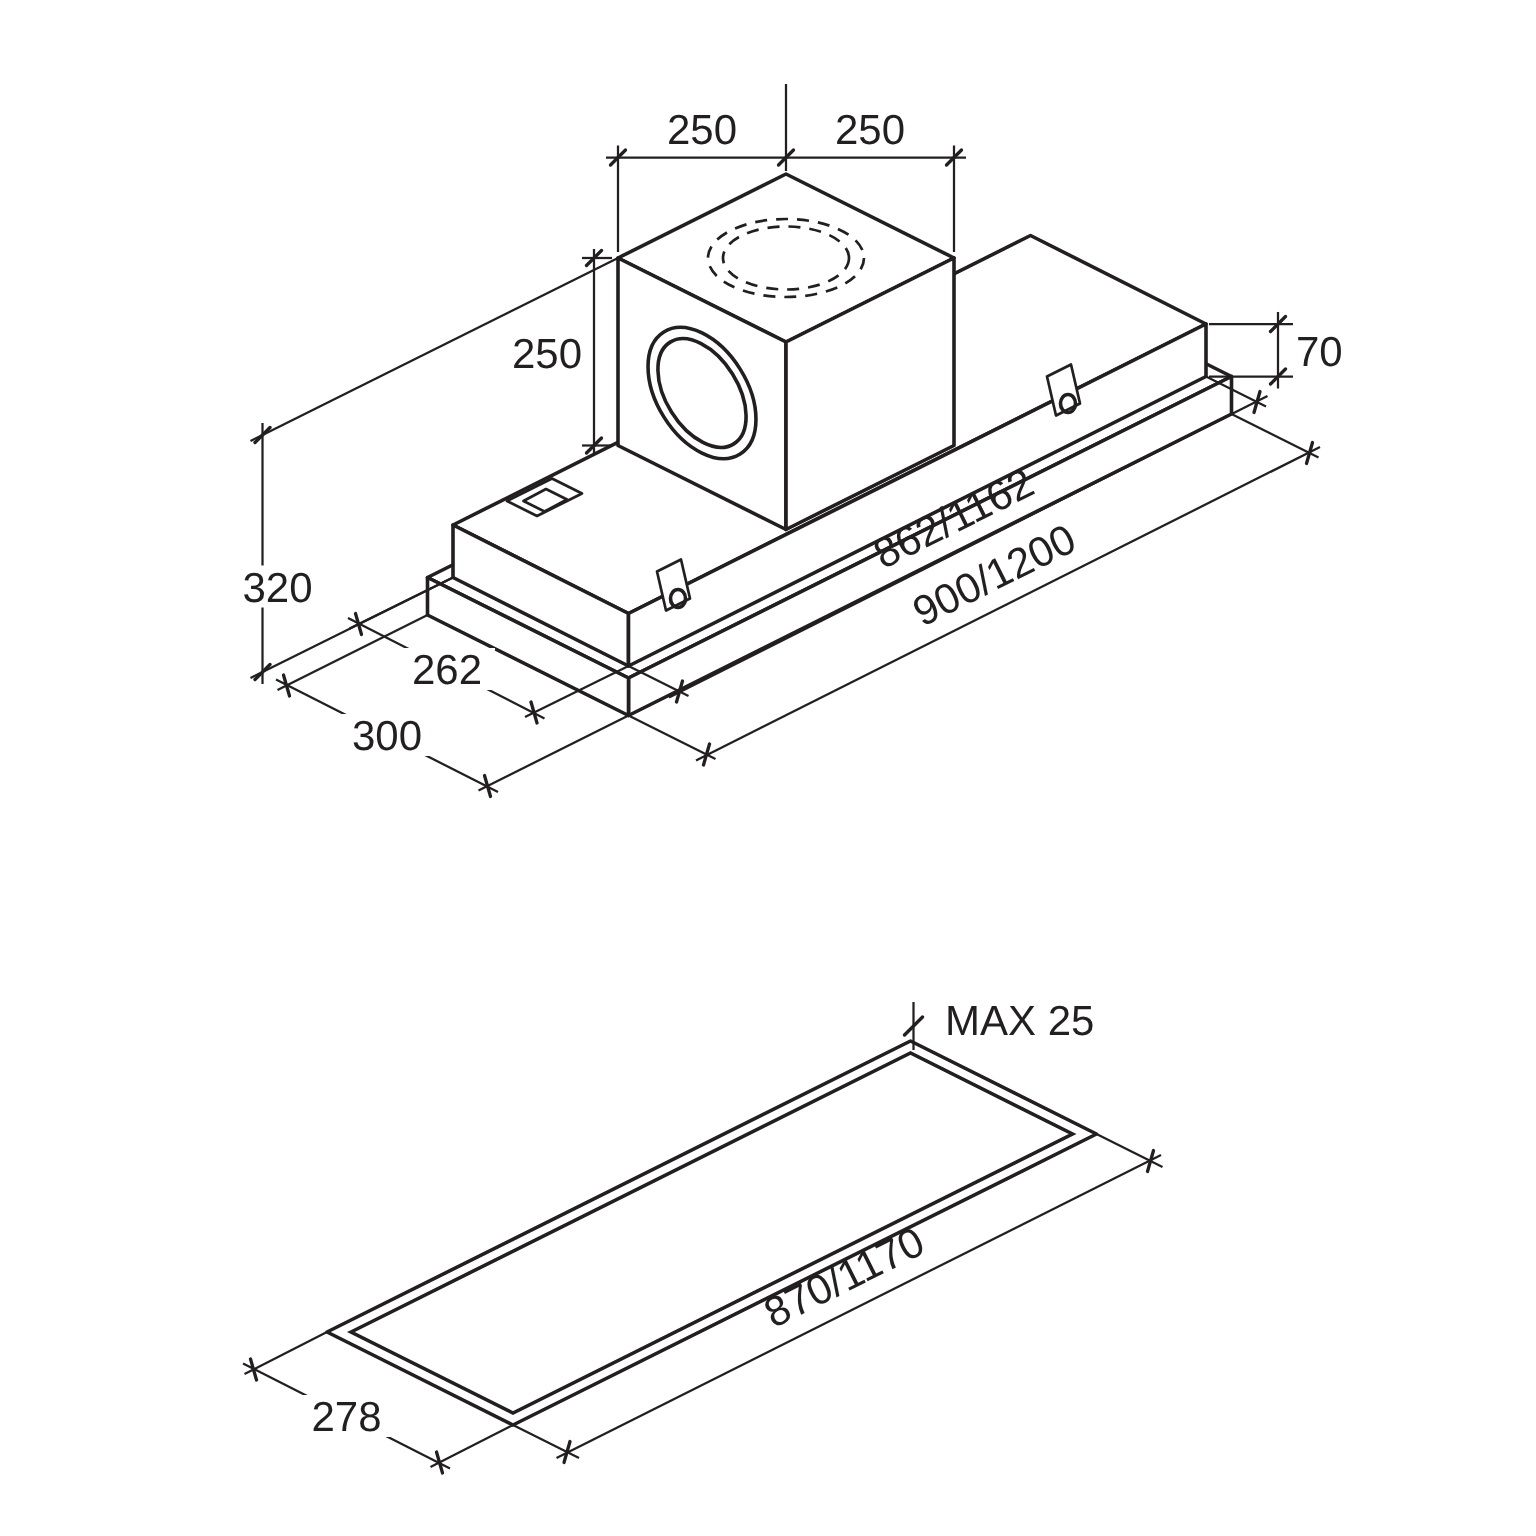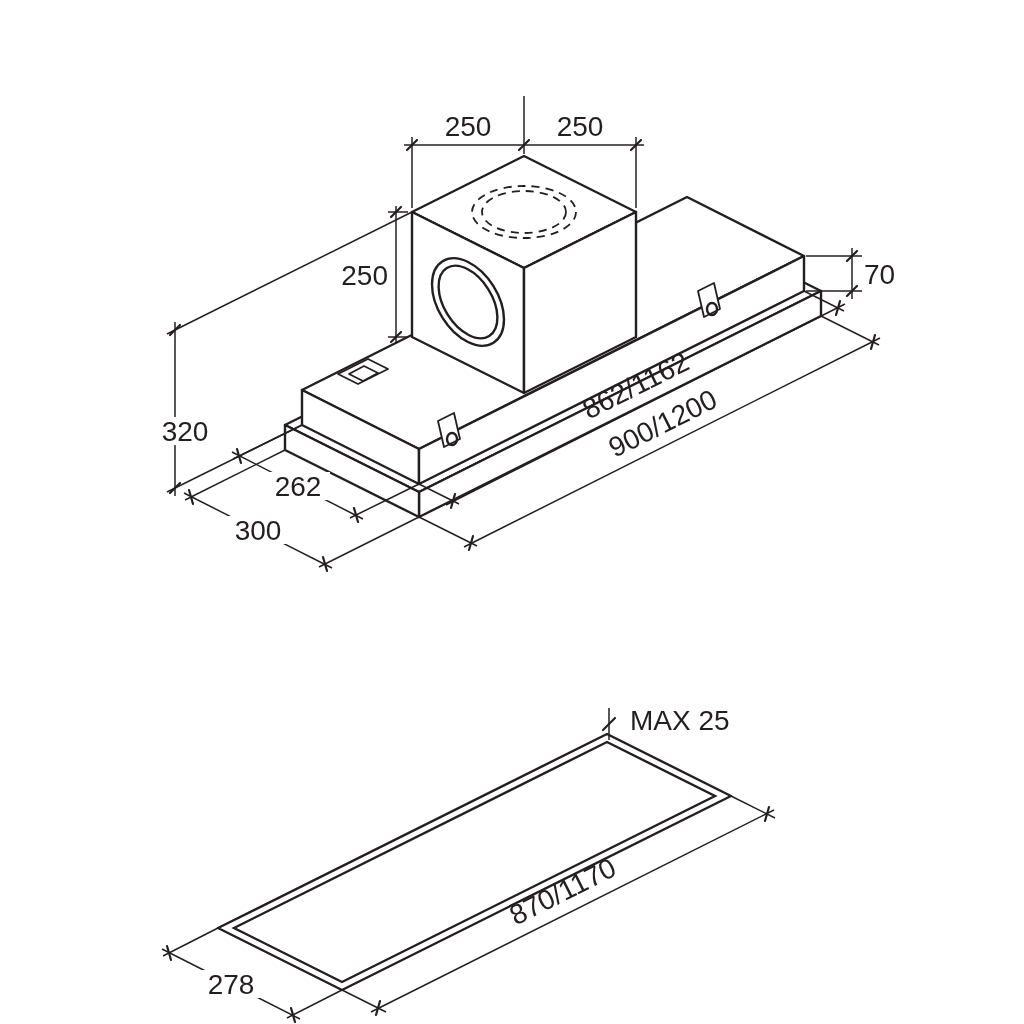--- a/index.html
+++ b/index.html
@@ -3,21 +3,21 @@
 <meta charset="utf-8">
 <style>
   html, body {
     margin: 0;
     padding: 0;
     background: #ffffff;
     width: 1024px;
     height: 1024px;
     font-family: "Liberation Sans", sans-serif;
   }
-  #stage { width: 1024px; height: 776px; position: relative; margin-top: 40px; }
+  #stage { width: 1024px; height: 776px; position: relative; }
   svg { display: block; }
   .face  { fill: #ffffff; stroke: #231f20; stroke-width: 2.4; stroke-linejoin: round; }
   .edge  { fill: none;    stroke: #231f20; stroke-width: 2.4; stroke-linecap: round; }
   .dash  { fill: none;    stroke: #231f20; stroke-width: 1.8; stroke-dasharray: 8 6; }
   .dim   { fill: none;    stroke: #231f20; stroke-width: 1.5; }
   .tick  { fill: none;    stroke: #231f20; stroke-width: 2.2; stroke-linecap: round; }
   .clip  { fill: #ffffff; stroke: #231f20; stroke-width: 1.8; stroke-linejoin: round; }
   .lblbg { fill: #ffffff; stroke: none; }
   text.lbl {
     fill: #231f20;

